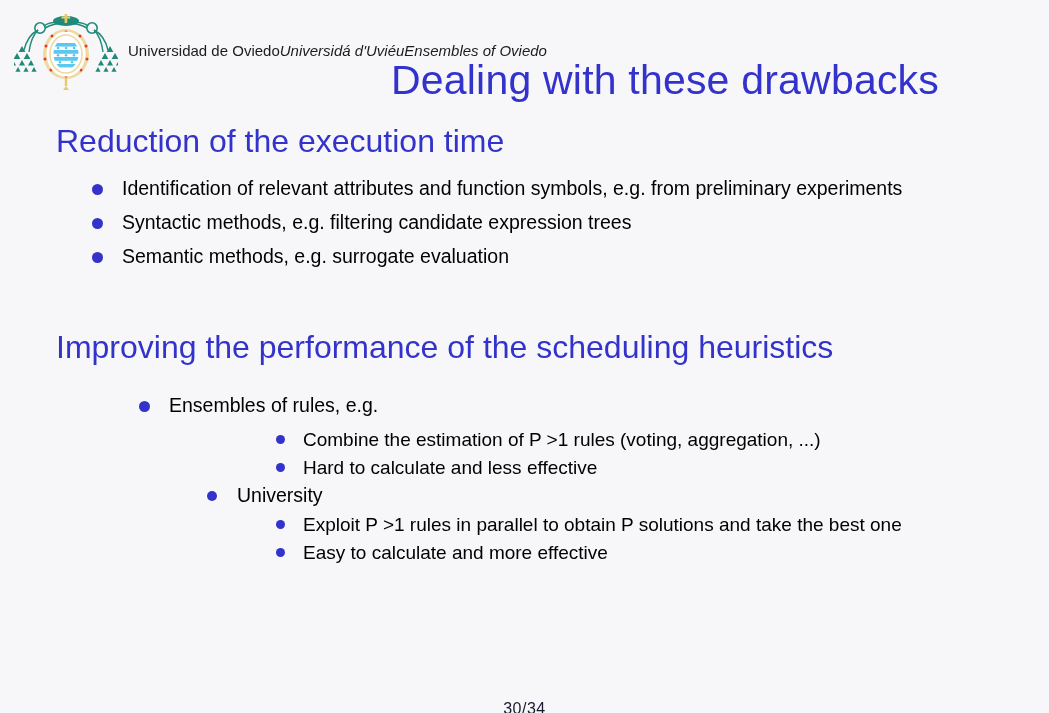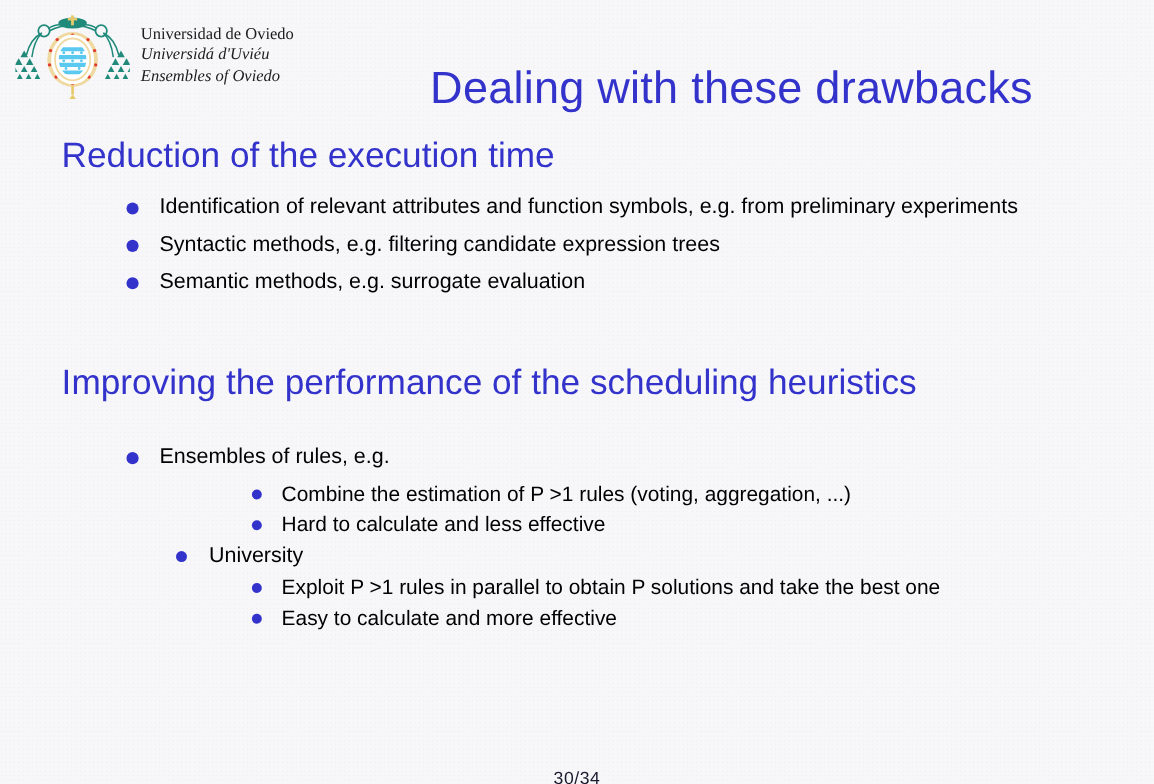--- a/index.html
+++ b/index.html
@@ -41,23 +41,23 @@
   }
 
   #crest {
     width: 104px;
     height: 78px;
     display: block;
   }
 
   #logo-text {
     display: flex;
-    flex-direction: column;
+    flex-direction: row;
     justify-content: center;
-    font-family: Liberation Serif, serif;
+    font-family: Liberation Sans, sans-serif;
     color: #1c1c1c;
     line-height: 1.28;
   }
   .logo-line-1 { font-size: 15px; font-style: normal; white-space: nowrap; }
   .logo-line-2 { font-size: 15px; font-style: italic; white-space: nowrap; }
   .logo-line-3 { font-size: 15px; font-style: italic; white-space: nowrap; }
 
   #slide-title {
     position: absolute;
     left: 300px;
@@ -112,21 +112,20 @@
   .bullet-item > .txt {
     display: block;
   }
 
   
   .lvl1 {
     font-size: 19.5px;
     line-height: 25px;
     margin-bottom: 9px;
     padding-left: 122px;
-    margin-left: 23px;
   }
   .lvl1 > .dot {
     left: 92px;
     top: 8px;
     width: 11px;
     height: 11px;
   }
 
   
   .lvl2 {
@@ -150,21 +149,21 @@
     padding-left: 256px;
   }
   .lvl3 > .dot {
     left: 229px;
     top: 8px;
     width: 9px;
     height: 9px;
   }
 
   #group-1 { position: absolute; left: 0; top: 68px; width: 1000px; }
-  #group-2 { position: absolute; left: 0; top: 295px; width: 1000px; }
+  #group-2 { position: absolute; left: 0; top: 285px; width: 1000px; padding-left: 47px; }
 
   .wrap-limit-1 { max-width: 840px; }
   .wrap-limit-3 { max-width: 725px; }
 
   
   #page-number {
     position: absolute;
     left: 0;
     top: 700px;
     width: 1049px;

